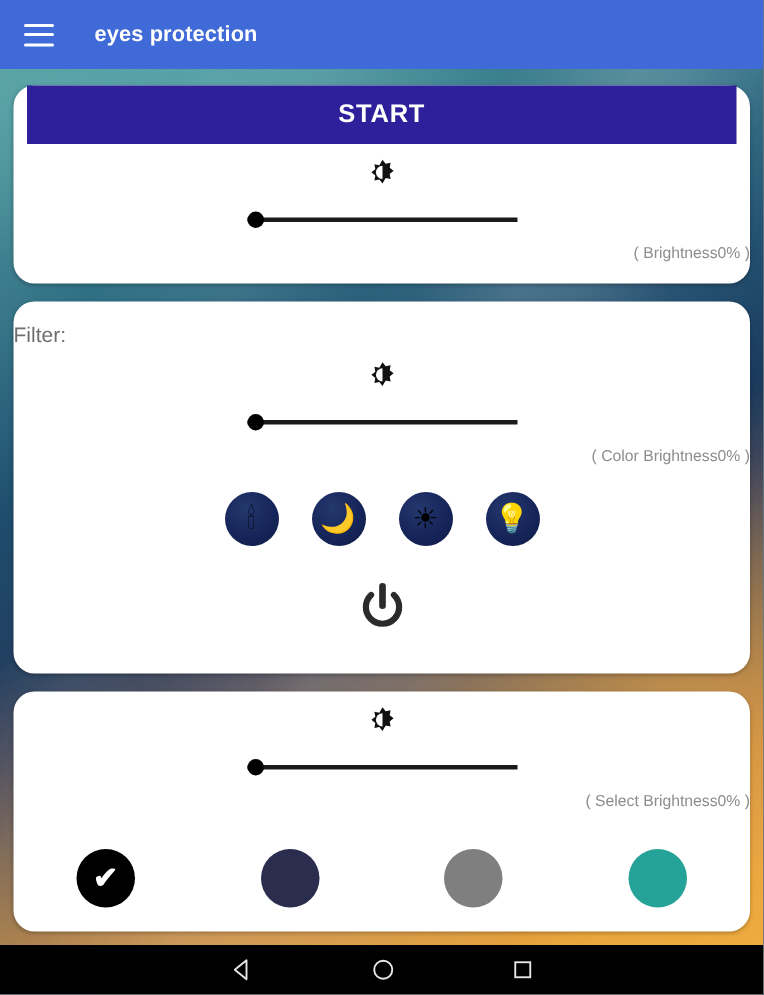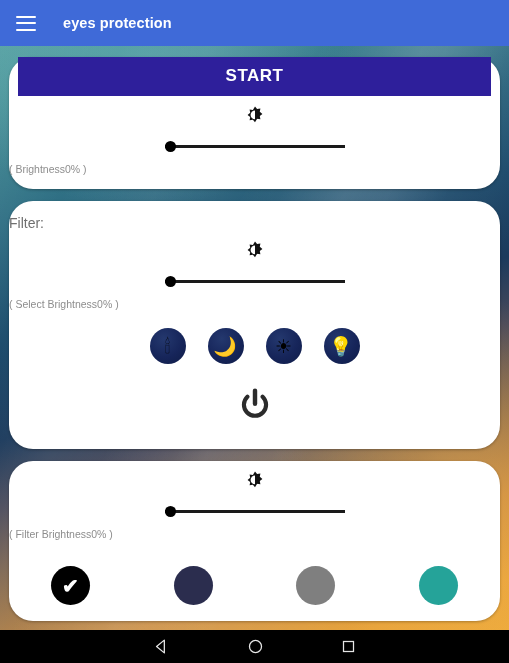--- a/index.html
+++ b/index.html
@@ -91,21 +91,21 @@
   
   #content {
     position: absolute;
     top: 46px; left: 0; right: 0; bottom: 33px;
     overflow: hidden;
     z-index: 5;
   }
 
   .card {
     background: #ffffff;
-    border-radius: 24px;
+    border-radius: 14px;
     margin: 0 9px 12px 9px;
     box-shadow: 0 1px 3px rgba(0,0,0,0.28);
   }
   .card:first-child { margin-top: 11px; }
 
   
   .start-btn {
     display: block;
     width: calc(100% - 18px);
     margin: 9px auto 0 auto;
@@ -161,21 +161,21 @@
     position: absolute;
     top: 5.5px;
     left: 0;
     width: 11px;
     height: 11px;
     border-radius: 50%;
     background: #000000;
   }
 
   .slider-label {
-    text-align: left;
+    text-align: right;
     color: #8d8d8d;
     font-size: 10.5px;
     padding: 4px 0 14px 0;
   }
 
   
   .preset-row {
     display: flex;
     justify-content: center;
     gap: 22px;
@@ -295,21 +295,21 @@
         </svg>
       </div>
 
       <div class="slider-row">
         <div class="slider">
           <div class="track"></div>
           <div class="thumb"></div>
         </div>
       </div>
 
-      <div class="slider-label">( Select Brightness0% )</div>
+      <div class="slider-label">( Color Brightness0% )</div>
 
       <div class="preset-row">
         <div class="preset">
           <span>🕯</span>
         </div>
         <div class="preset">
           <span>🌙</span>
         </div>
         <div class="preset">
           <span>☀</span>
@@ -337,21 +337,21 @@
         </svg>
       </div>
 
       <div class="slider-row">
         <div class="slider">
           <div class="track"></div>
           <div class="thumb"></div>
         </div>
       </div>
 
-      <div class="slider-label">( Filter Brightness0% )</div>
+      <div class="slider-label">( Select Brightness0% )</div>
 
       <div class="swatch-grid">
         <div class="swatch" style="background: rgb(0, 0, 0);">
           <span class="check">✔</span>
         </div>
         <div class="swatch" style="background: rgb(43, 45, 78);"></div>
         <div class="swatch" style="background: rgb(127, 127, 127);"></div>
         <div class="swatch" style="background: rgb(37, 163, 153);"></div>
 
       </div>

